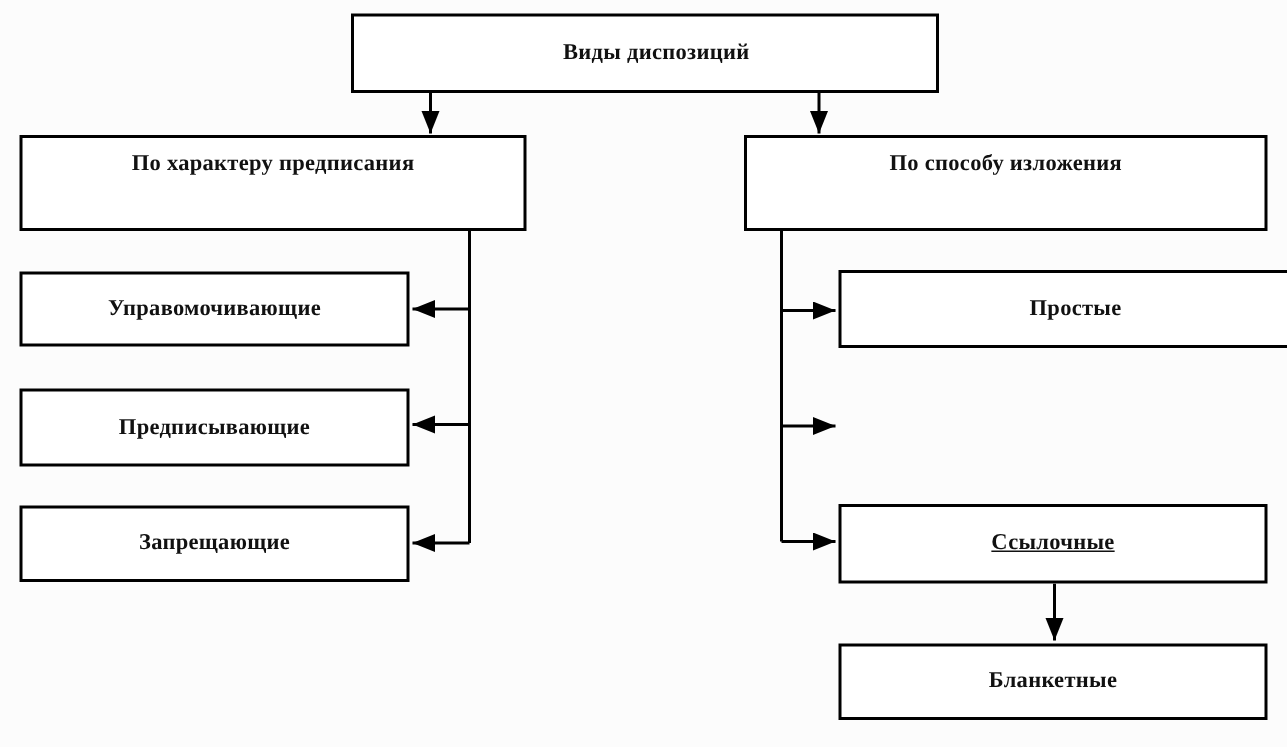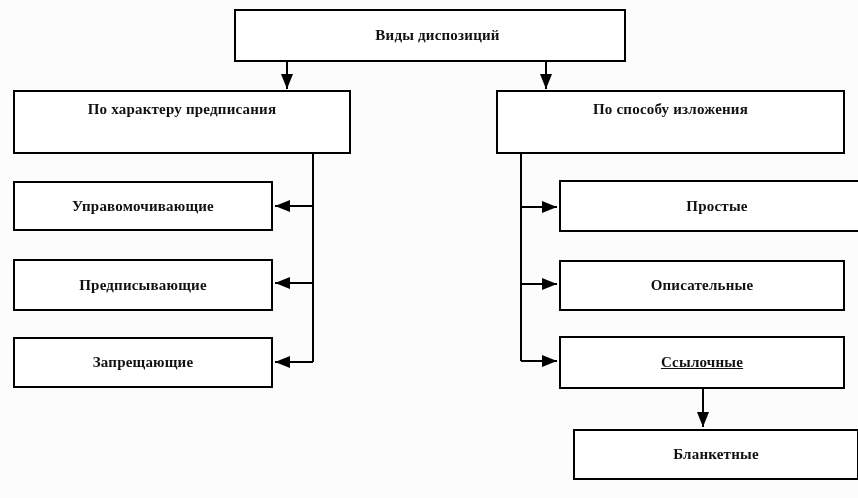--- a/index.html
+++ b/index.html
@@ -43,21 +43,21 @@
   
   #root-node        { left: 234px; top: 9px;   width: 392px; height: 53px; padding-left: 15px; }
   #left-header      { left: 13px;  top: 90px;  width: 338px; height: 64px; }
   #right-header     { left: 496px; top: 90px;  width: 349px; height: 64px; }
   #left-node-1      { left: 13px;  top: 181px; width: 260px; height: 50px; }
   #left-node-2      { left: 13px;  top: 259px; width: 260px; height: 52px; }
   #left-node-3      { left: 13px;  top: 337px; width: 260px; height: 51px; }
   #right-node-1     { left: 559px; top: 180px; width: 316px; height: 52px; }
   #right-node-2     { left: 559px; top: 260px; width: 286px; height: 51px; }
   #right-node-3     { left: 559px; top: 336px; width: 286px; height: 53px; text-decoration: underline; }
-  #right-sub-node   { left: 559px; top: 429px; width: 286px; height: 51px; margin-left: 14px; }
+  #right-sub-node   { left: 559px; top: 429px; width: 286px; height: 51px; }
 </style>
 </head>
 <body>
 
 <div class="canvas">
 
   <svg class="connector-layer" width="858" height="498" viewBox="0 0 858 498" xmlns="http://www.w3.org/2000/svg">
     <defs>
       <marker id="arrow" markerWidth="9" markerHeight="8" refX="7.5" refY="3" orient="auto" markerUnits="strokeWidth">
         <path d="M0,0 L7.5,3 L0,6 Z" fill="#000000"></path>
@@ -101,23 +101,20 @@
   </div>
 
   <div id="left-node-2" class="node">
     <span>Предписывающие</span>
   </div>
 
   <div id="right-node-1" class="node">
     <span>Простые</span>
   </div>
 
-  <div id="right-node-2" class="node">
-    <span>Описательные</span>
-  </div>
 
   <div id="right-node-3" class="node">
     <span>Ссылочные</span>
   </div>
 
   <div id="right-sub-node" class="node">
     <span>Бланкетные</span>
   </div>
 
 </div>

